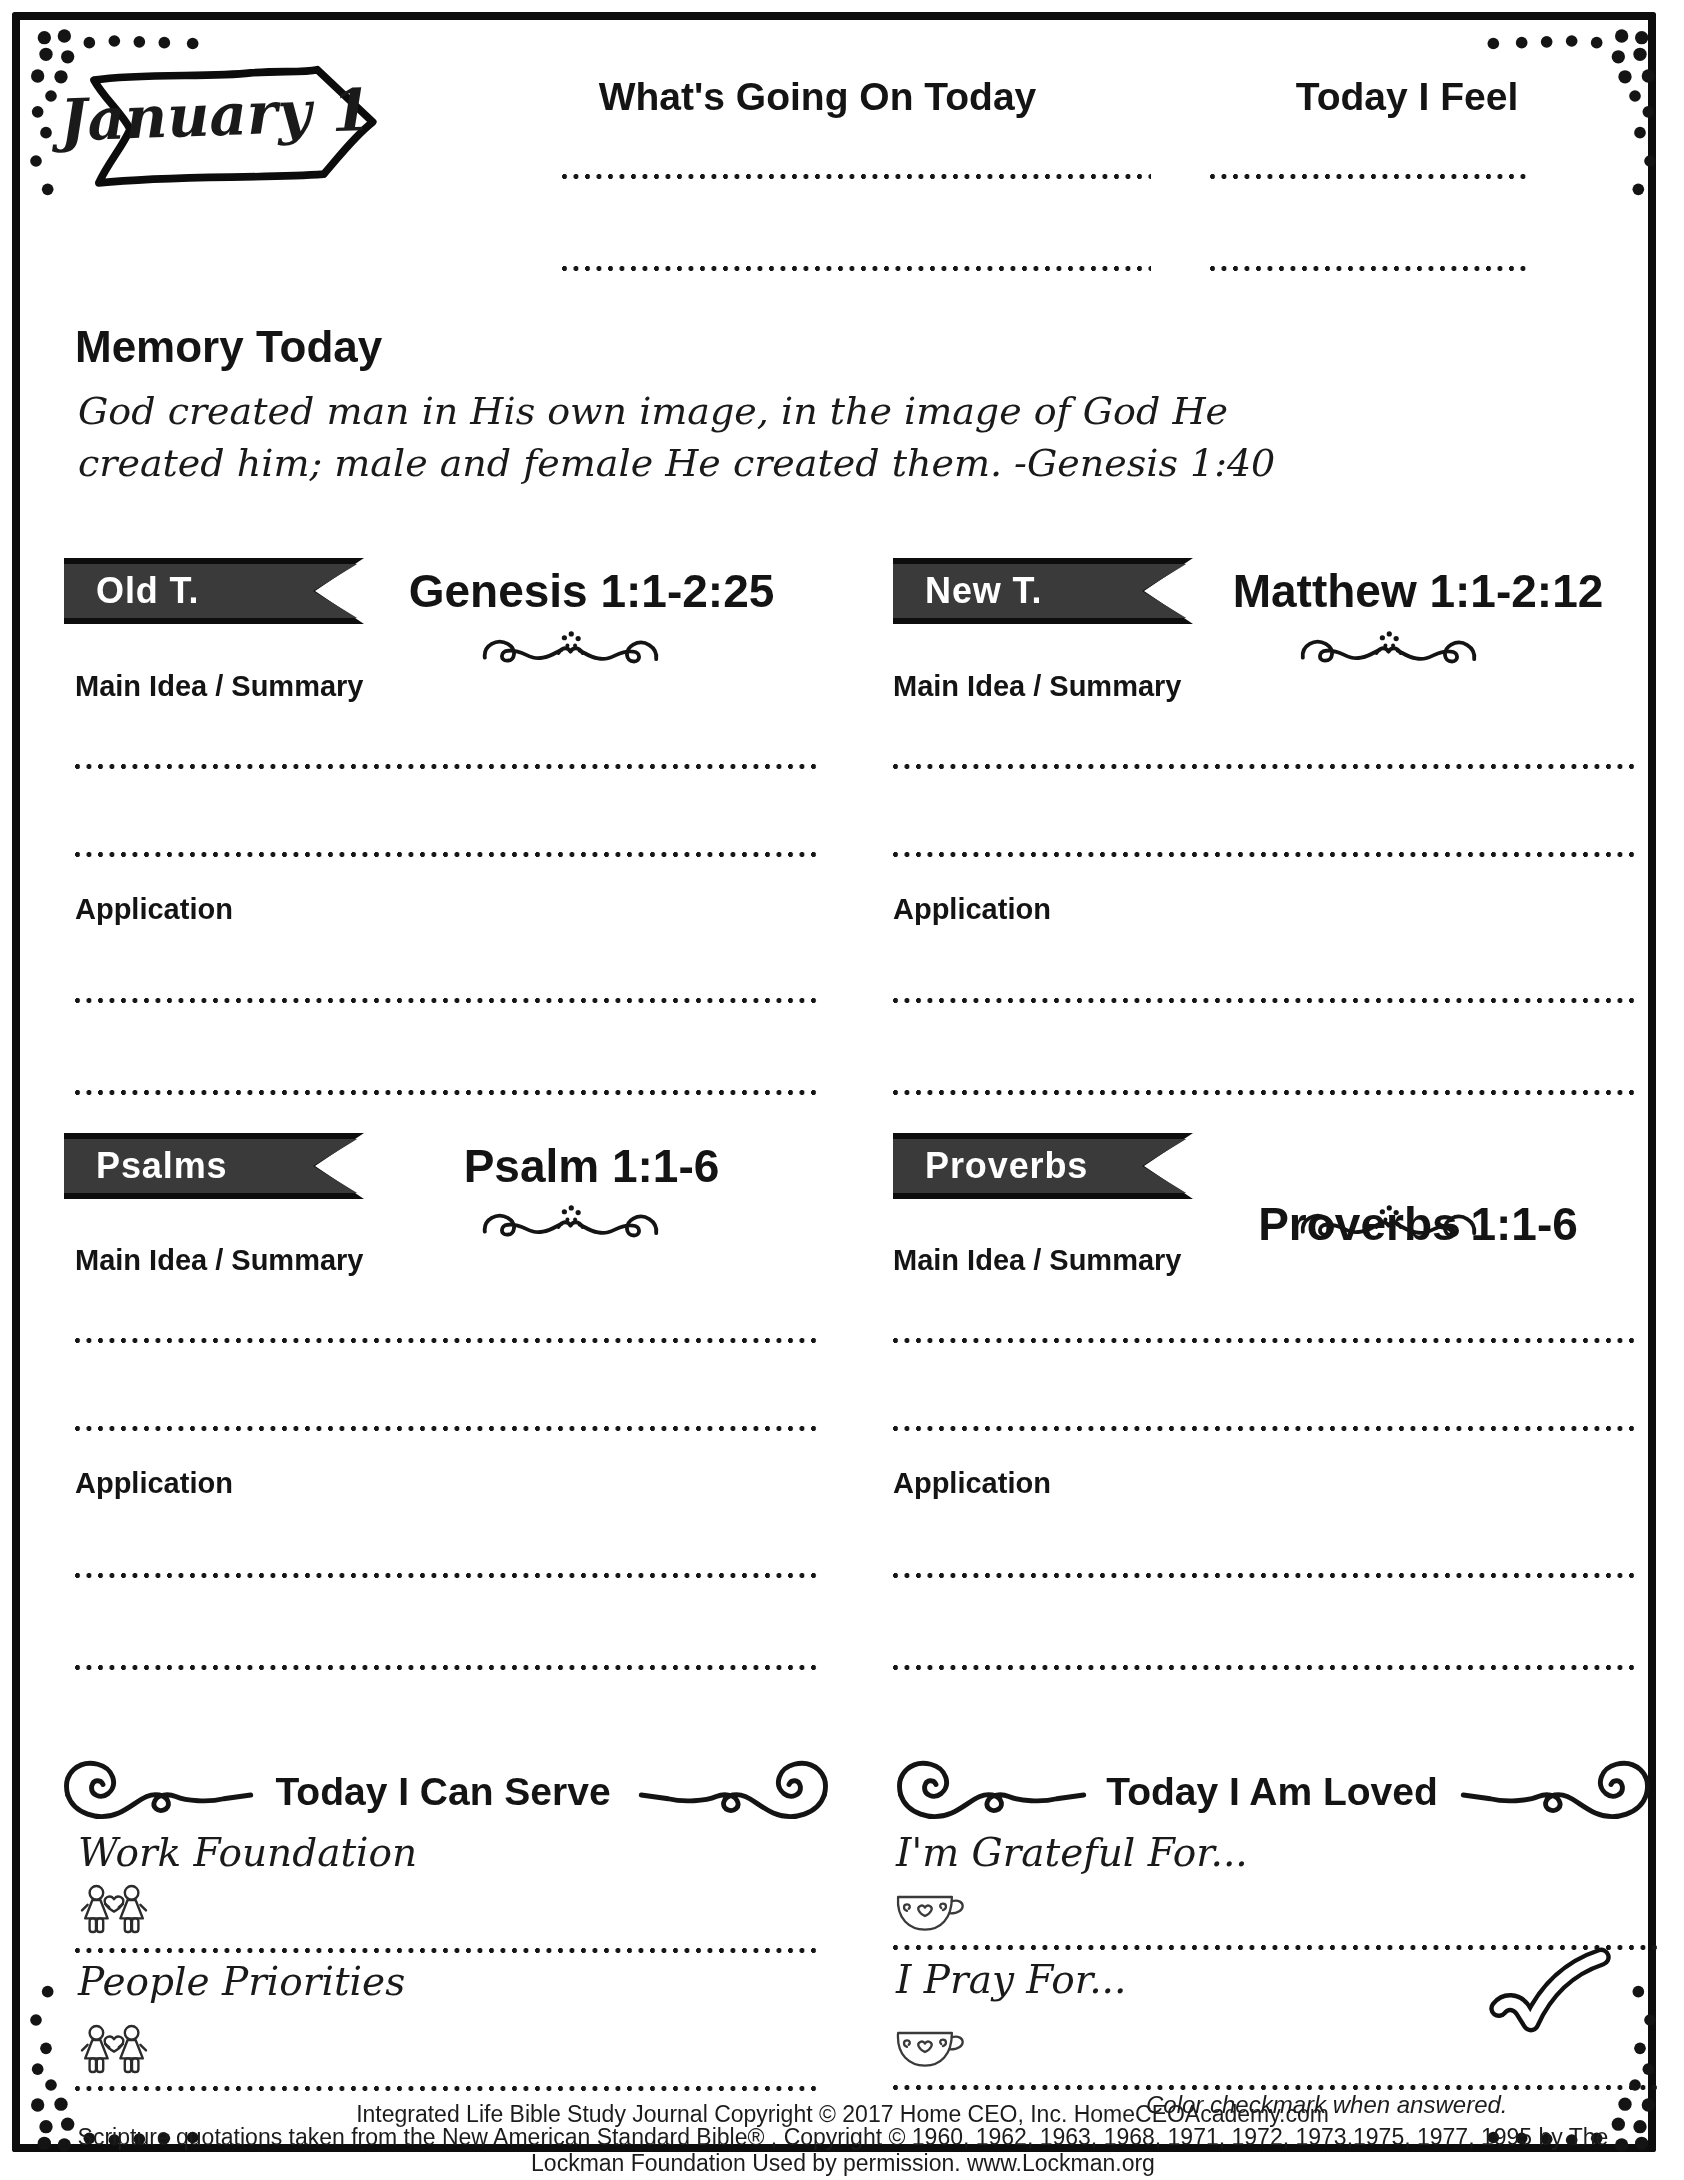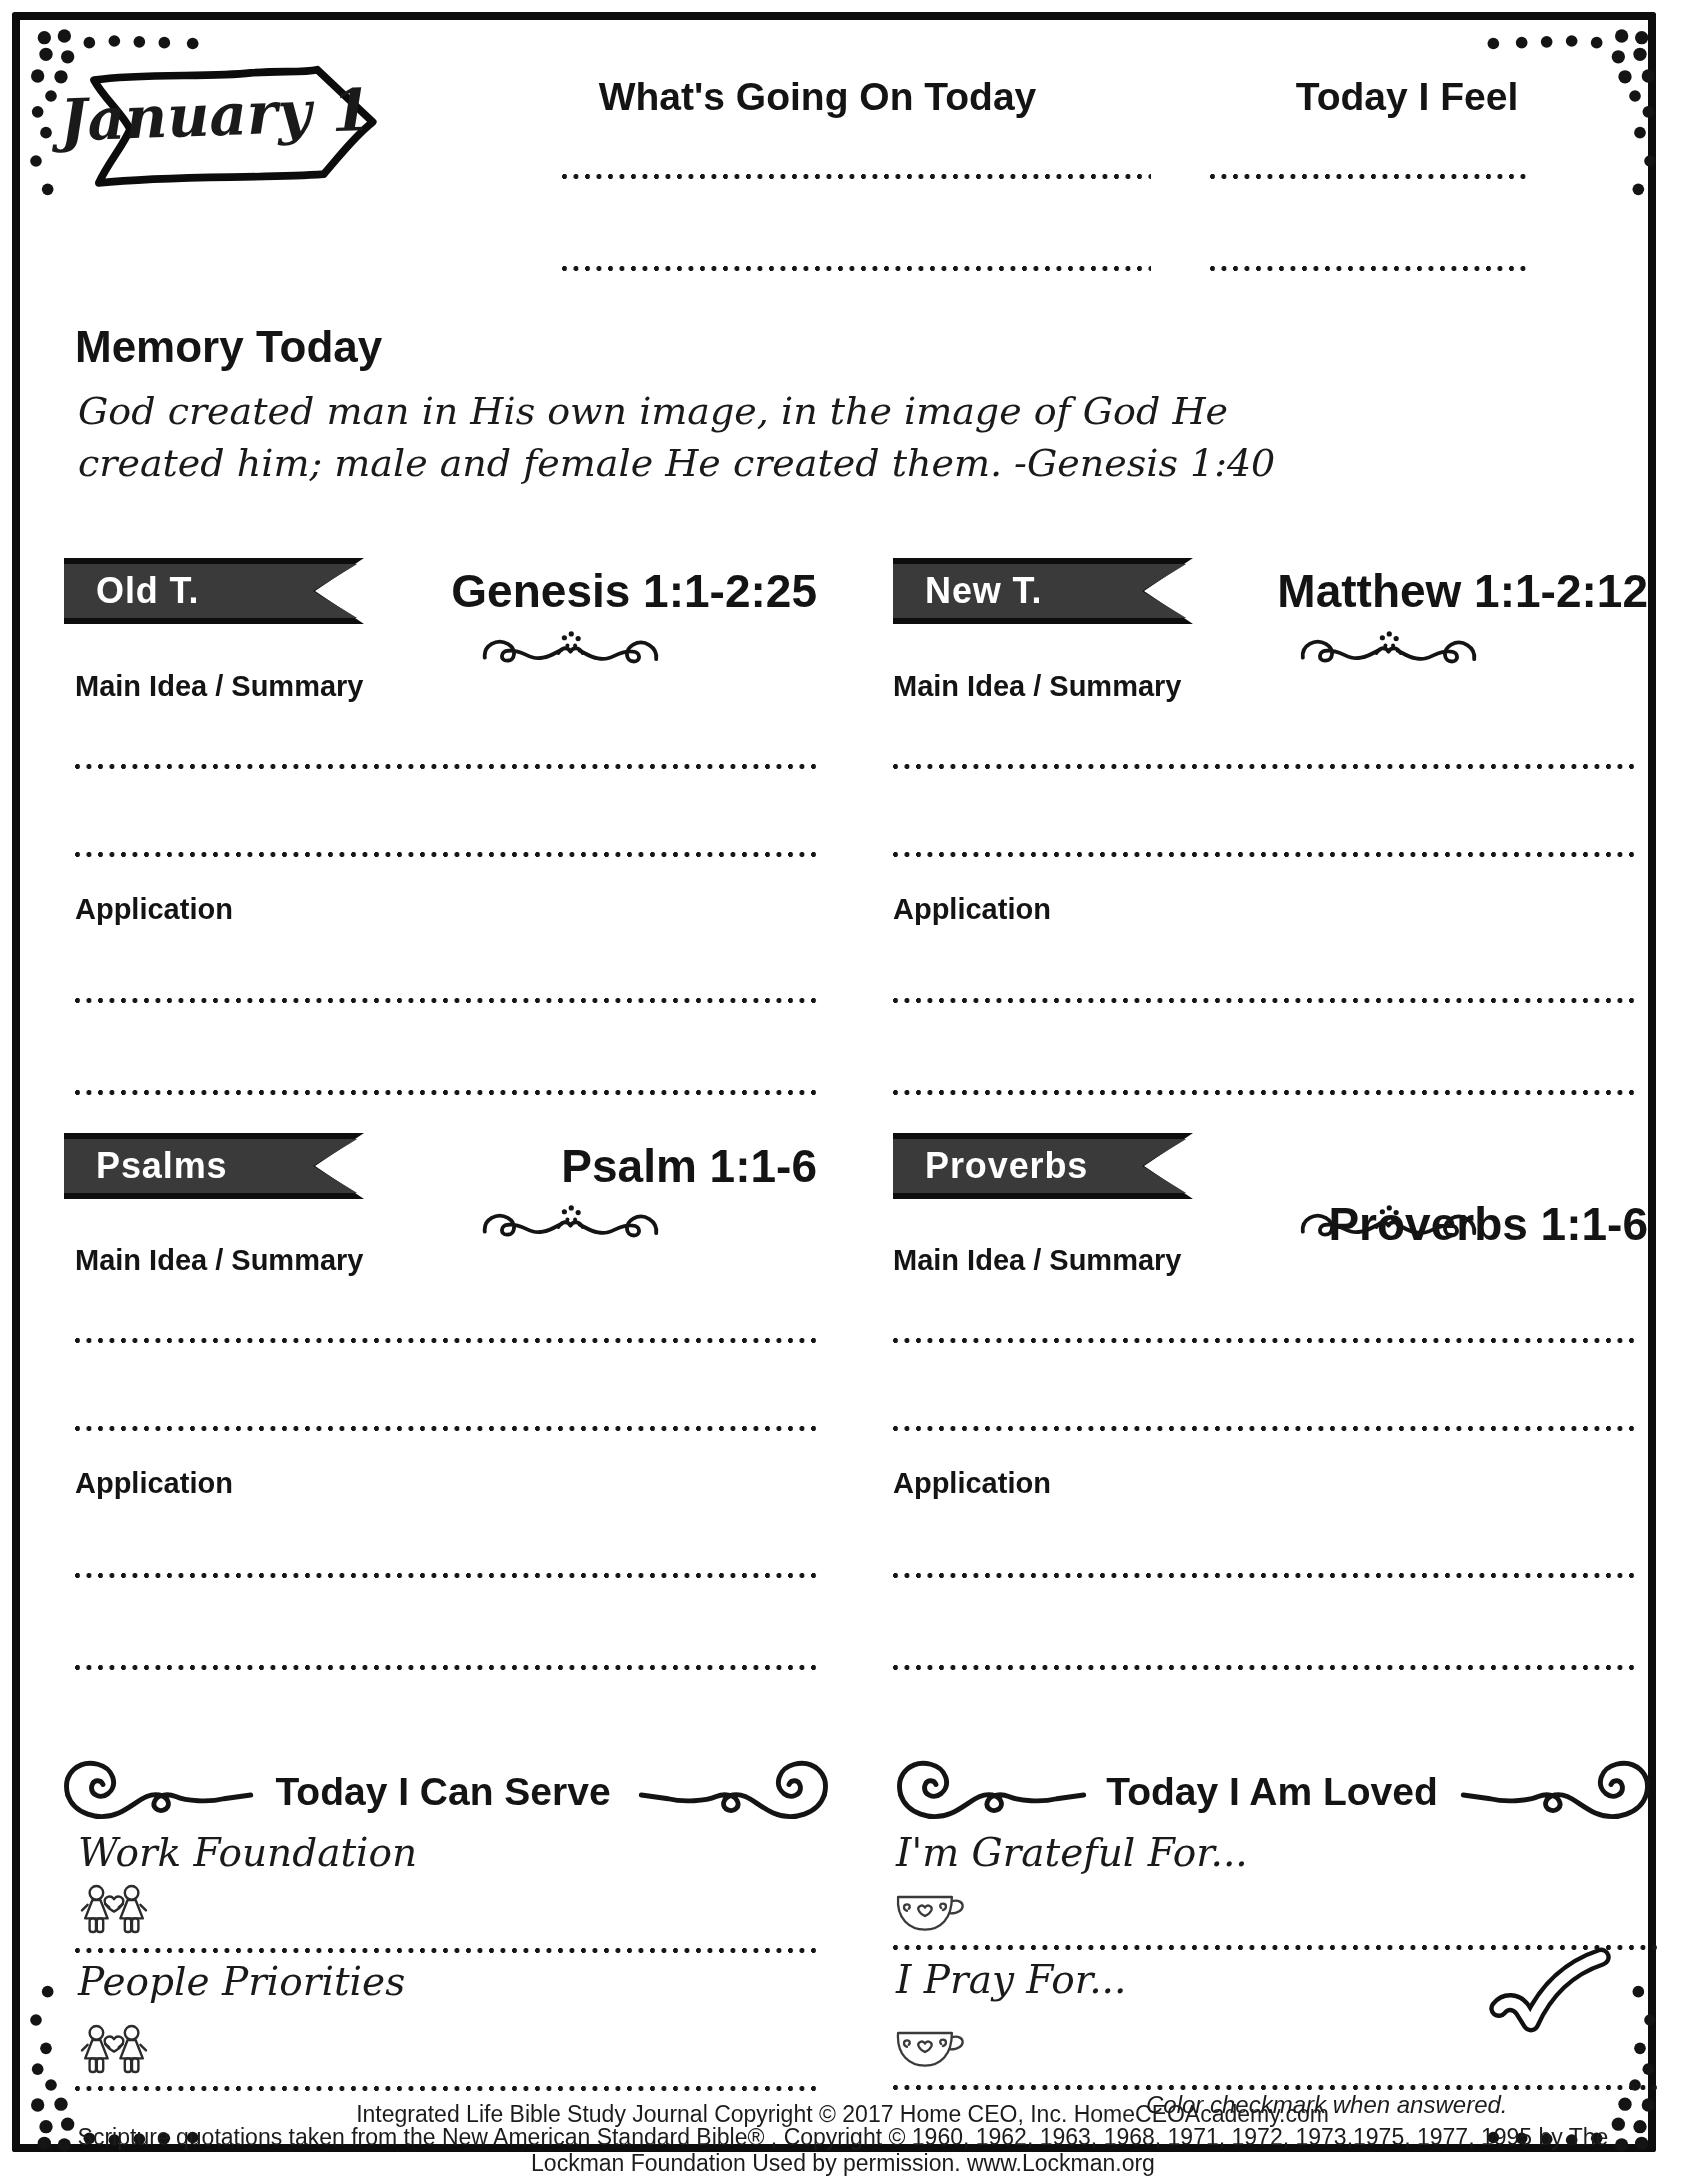--- a/index.html
+++ b/index.html
@@ -27,21 +27,21 @@
     clip-path:polygon(0 0, 100% 0, calc(100% - 49px) 50%, 100% 100%, 0 100%);
   }
   .ribbon .inner {
     position:absolute; left:0; right:6.8px; top:6px; bottom:6px; background:#3a3a3a;
     clip-path:polygon(0 0, 100% 0, calc(100% - 44px) 50%, 100% 100%, 0 100%);
   }
   .ribbon .label {
     position:absolute; left:32px; top:50%; transform:translateY(-50%);
     color:#ffffff; font-weight:700; font-size:36px; letter-spacing:0.9px; white-space:nowrap;
   }
-  .sec-title { font-weight:700; font-size:46px; color:#141414; white-space:nowrap;text-align:right; }
+  .sec-title { font-weight:700; font-size:46px; color:#141414; white-space:nowrap; }
   .sub-label { font-weight:700; font-size:29px; color:#141414; white-space:nowrap; }
   .head-label { font-weight:700; font-size:39px; color:#141414; white-space:nowrap; }
   .script-label { font-size:39px; white-space:nowrap; }
   .footer-text { font-size:23px; color:#1c1c1c; line-height:26.4px; }
   svg.deco { display:block; }
 </style>
 </head>
 <body>
 
 <div class="page">

